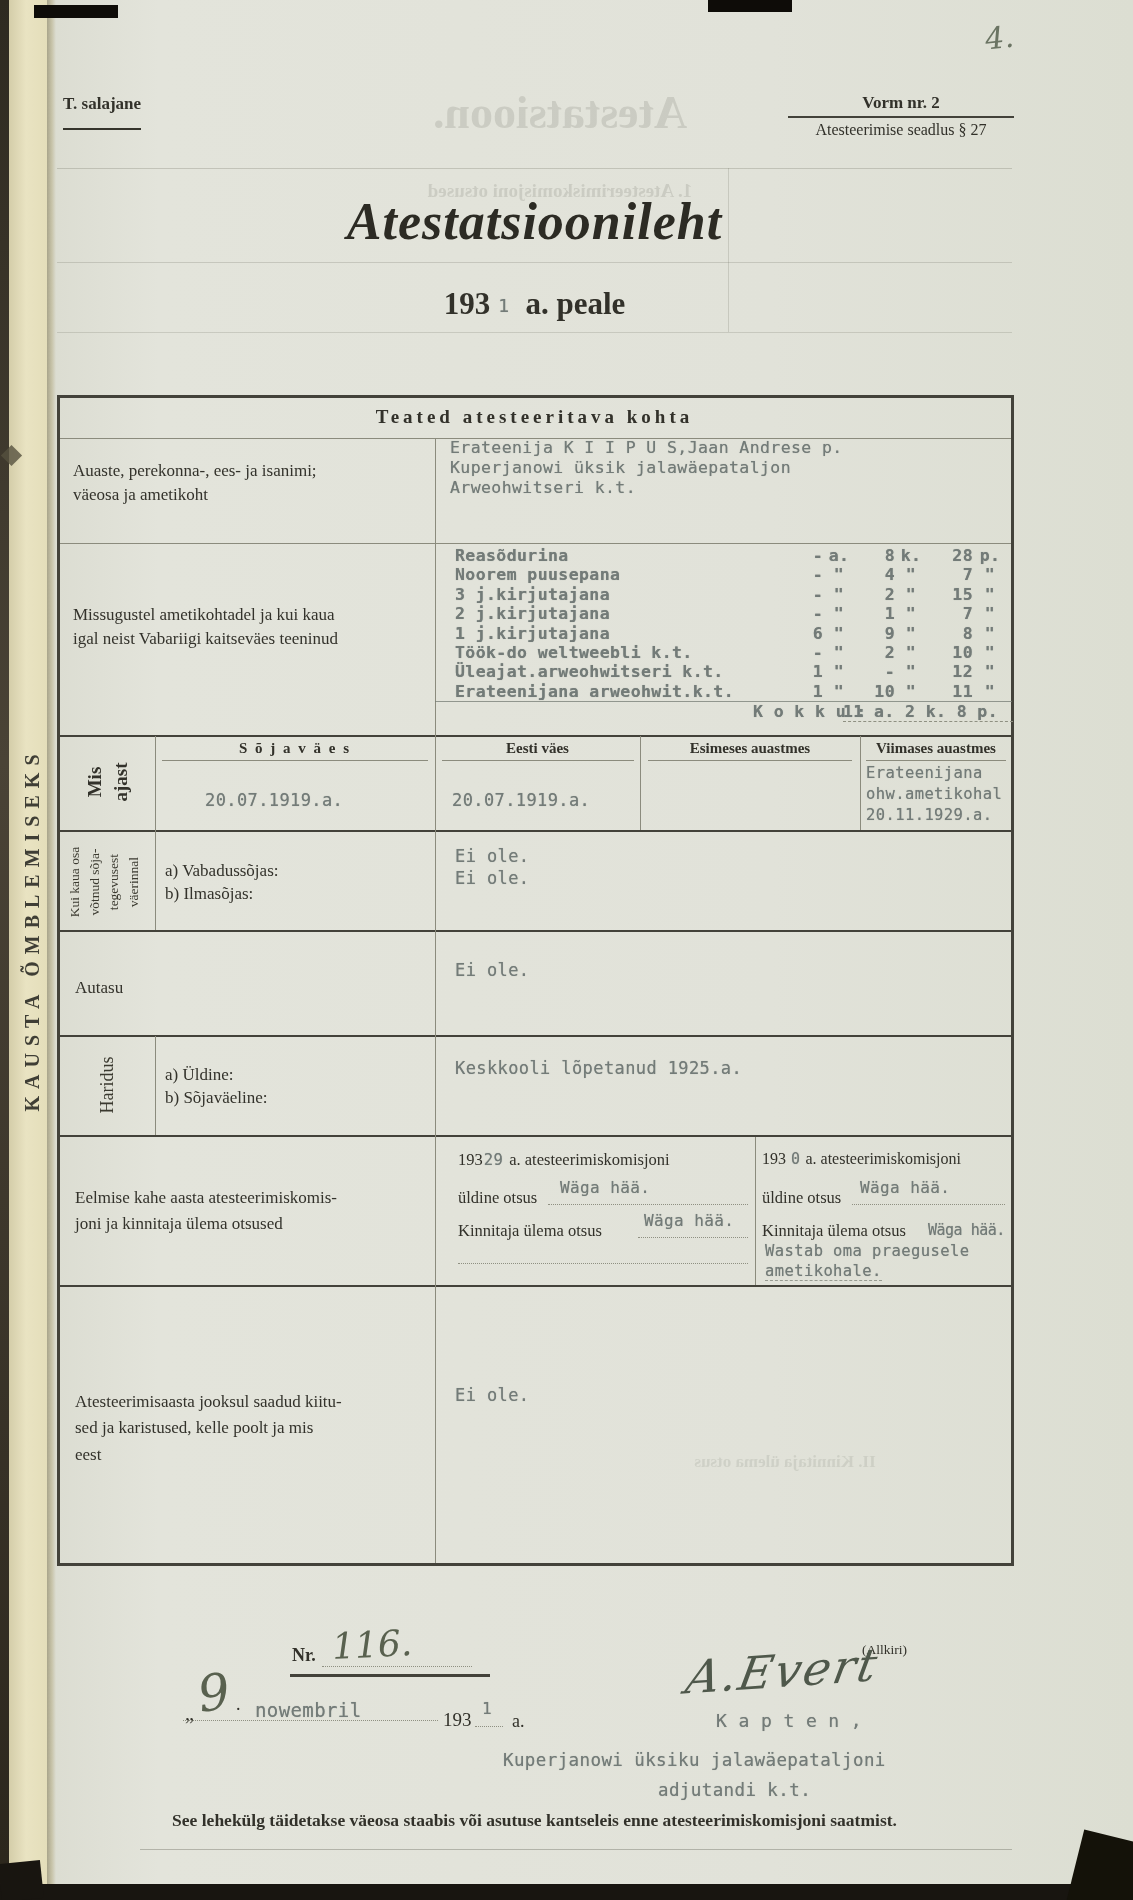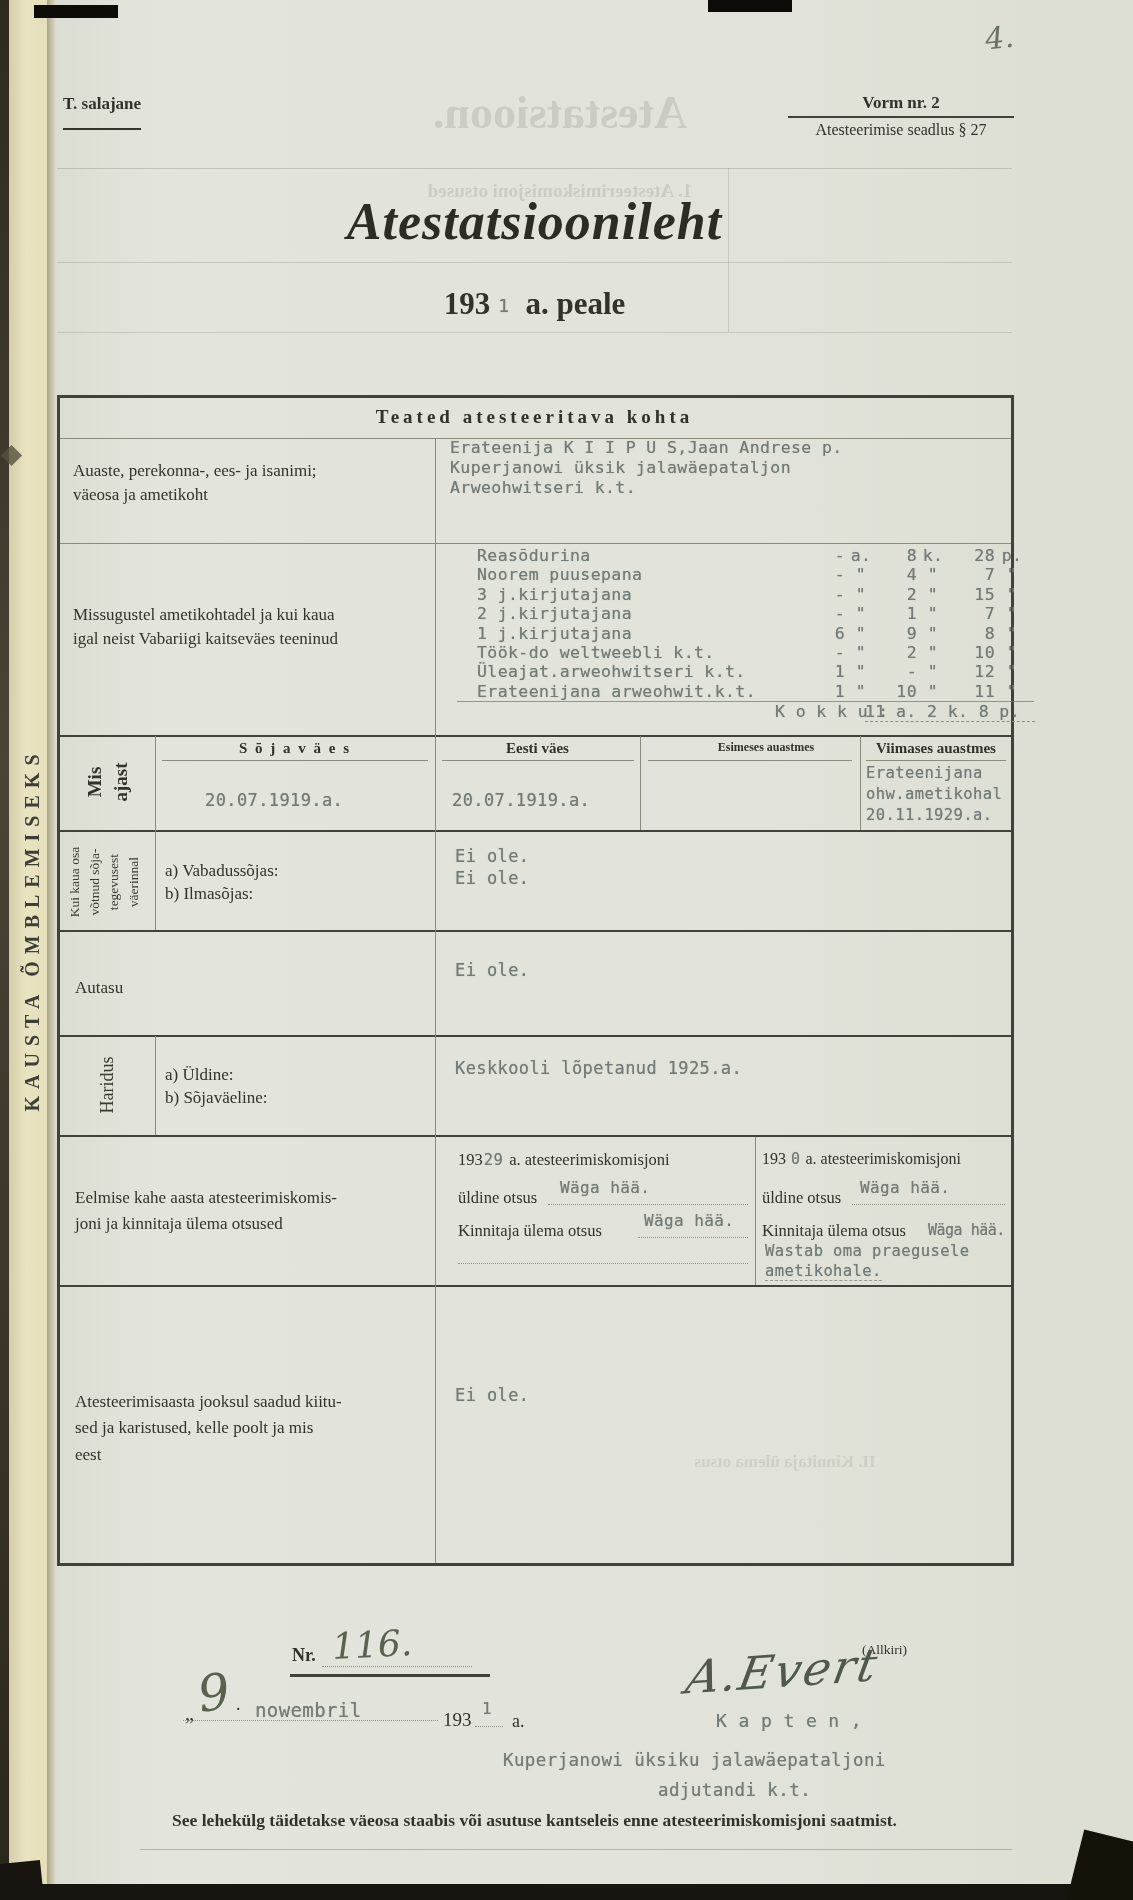--- a/index.html
+++ b/index.html
@@ -97,21 +97,21 @@
   <div class="abs typed" style="left:450px;top:438px;font-size:16.5px;line-height:20px;">
     <div>Erateenija K I I P U S,Jaan Andrese p.</div>
     <div>Kuperjanowi üksik jalawäepataljon</div>
     <div>Arweohwitseri k.t.</div>
   </div>
 
   <div class="abs label17" style="left:73px;top:592px;">
     <div>Missugustel ametikohtadel ja kui kaua</div>
     <div>igal neist Vabariigi kaitseväes teeninud</div>
   </div>
-  <div class="abs typed" style="left:457px;top:546px;width:577px;">
+  <div class="abs typed" style="left:435px;top:546px;width:577px;font-weight:bold;">
     <div class="svc-line">
       <span class="svc-name">Reasõdurina</span>
       <span class="svc-y">-</span>
       <span class="svc-yu">a.</span>
       <span class="svc-m">8</span>
       <span class="svc-mu">k.</span>
       <span class="svc-d">28</span>
       <span class="svc-du">p.</span>
     </div>
     <div class="svc-line">
@@ -182,21 +182,21 @@
       <span class="abs" style="left:408px;width:170px;border-bottom:1.5px dashed #8f9082;">11 a. 2 k. 8 p.</span>
     </div>
   </div>
 
   <div class="abs printed bold rot" style="left:64px;top:752px;width:96px;height:60px;font-size:19px;line-height:1.35;">
     <div>Mis</div>
     <div>ajast</div>
   </div>
   <div class="abs printed bold" style="left:155px;top:740px;width:280px;text-align:center;font-size:15px;letter-spacing:2px;">S õ j a v ä e s</div>
   <div class="abs printed bold" style="left:435px;top:740px;width:205px;text-align:center;font-size:15px;">Eesti väes</div>
-  <div class="abs printed bold" style="left:640px;top:740px;width:220px;text-align:center;font-size:12px;margin-left:16px;">Esimeses auastmes</div>
+  <div class="abs printed bold" style="left:640px;top:740px;width:220px;text-align:center;font-size:15px;">Esimeses auastmes</div>
   <div class="abs printed bold" style="left:860px;top:740px;width:152px;text-align:center;font-size:15px;">Viimases auastmes</div>
   <div class="abs typed" style="left:205px;top:790px;font-size:17px;">20.07.1919.a.</div>
   <div class="abs typed" style="left:452px;top:790px;font-size:17px;">20.07.1919.a.</div>
   <div class="abs typed" style="left:866px;top:763px;font-size:15.5px;line-height:21px;">
     <div>Erateenijana</div>
     <div>ohw.ametikohal</div>
     <div>20.11.1929.a.</div>
   </div>
 
   <div class="abs printed rot" style="left:45px;top:842px;width:120px;height:80px;font-size:13.5px;line-height:1.45;color:#3a392f;">

